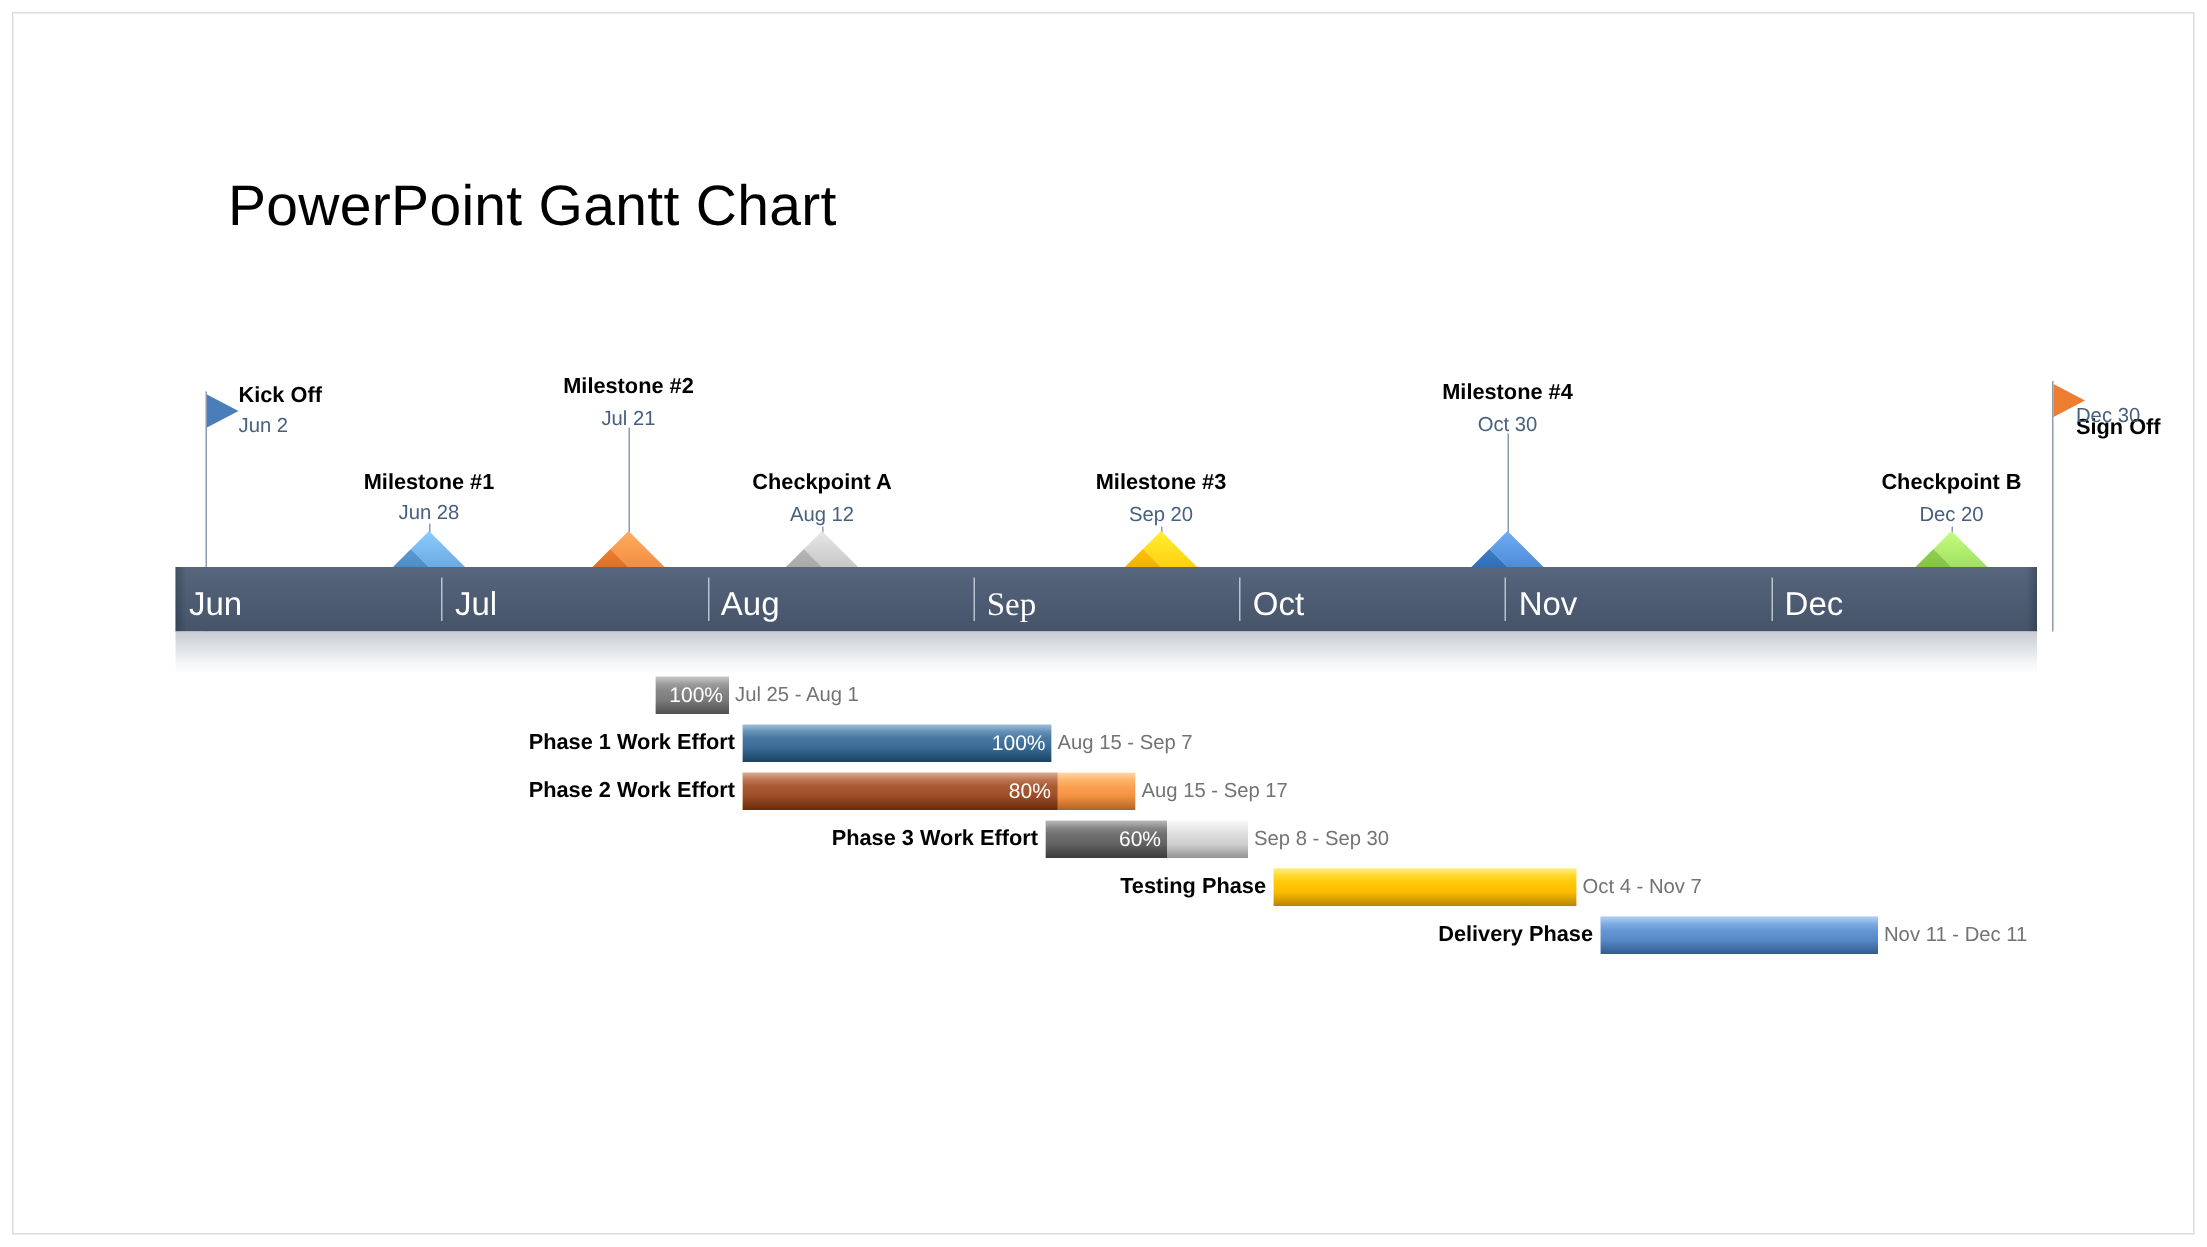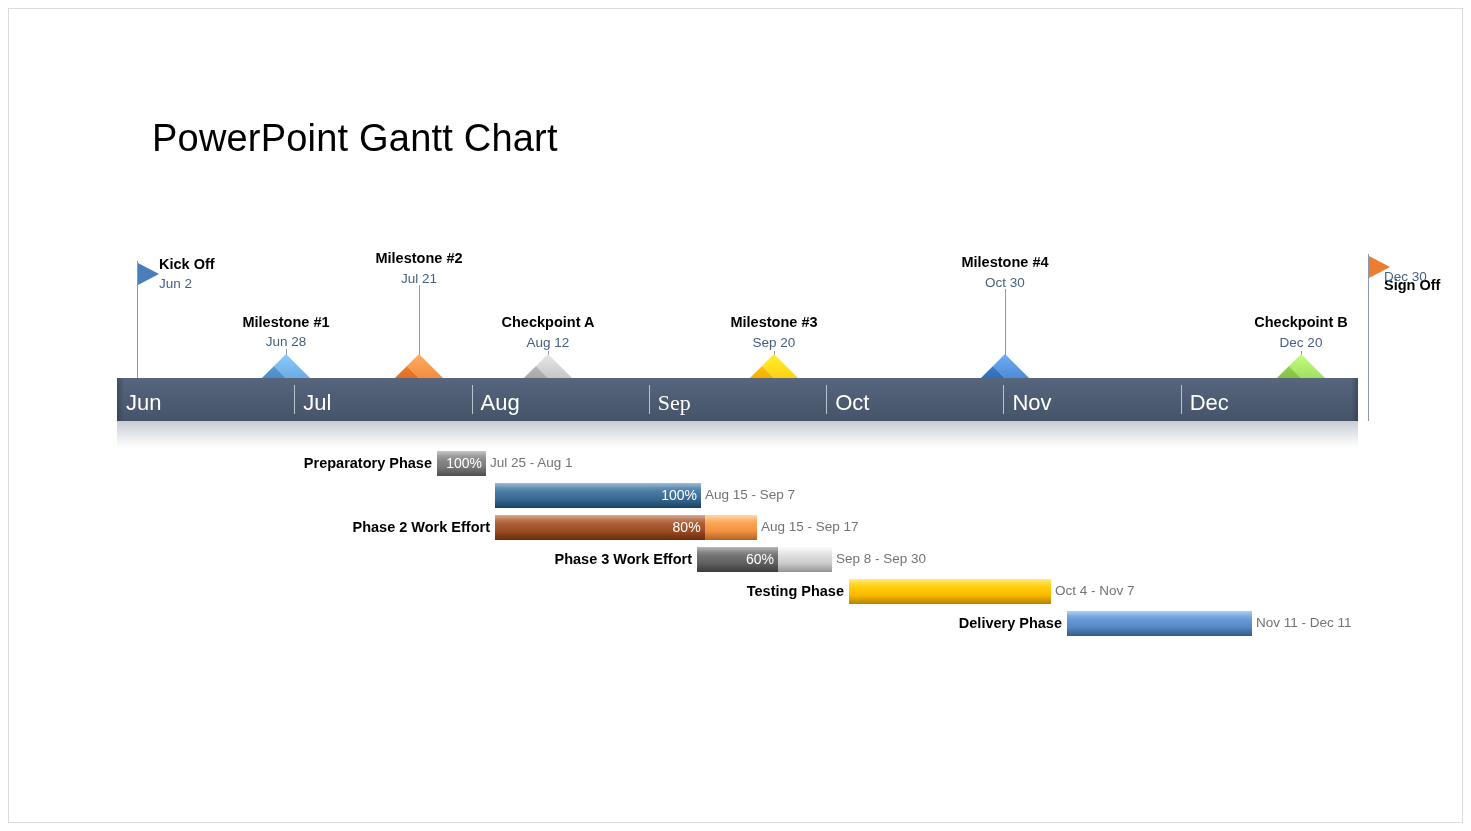--- a/index.html
+++ b/index.html
@@ -291,30 +291,30 @@
       </div>
       <div class="month" style="left: 1063.71px; width: 177.286px;">
         <div class="divider"></div>
         <div class="mlabel">Dec</div>
       </div>
     </div>
   <div id="axis-under"></div>
 
   <div id="tasks-layer">
       <div class="task-row" style="top: 441px;">
-        <div class="task-label" style="left: 0px; width: 423px;">Preparatory Phase</div>
         <div class="task-bar" style="left: 428px; width: 49px; top: 1px;">
           <div class="track" style="background: linear-gradient(rgb(225, 225, 225) 0%, rgb(191, 191, 191) 55%, rgb(165, 165, 165) 100%);"></div>
           <div class="fill" style="width: 100%; background: linear-gradient(rgb(157, 157, 157) 0%, rgb(127, 127, 127) 55%, rgb(99, 99, 99) 100%);"></div>
           <div class="bevel"></div>
           <div class="pct" style="left: 0px; width: 100%; text-align: right; box-sizing: border-box; padding-right: 4px;">100%</div>
         </div>
         <div class="task-dates" style="left: 481px;">Jul 25 - Aug 1</div>
       </div>
       <div class="task-row" style="top: 473px;">
+        <div class="task-label" style="left: 0px; width: 481px;">Phase 1 Work Effort</div>
         <div class="task-bar" style="left: 486px; width: 206px; top: 1px;">
           <div class="track" style="background: linear-gradient(rgb(176, 214, 246) 0%, rgb(142, 180, 212) 55%, rgb(116, 154, 186) 100%);"></div>
           <div class="fill" style="width: 100%; background: linear-gradient(rgb(91, 141, 183) 0%, rgb(61, 111, 153) 55%, rgb(33, 83, 125) 100%);"></div>
           <div class="bevel"></div>
           <div class="pct" style="left: 0px; width: 100%; text-align: right; box-sizing: border-box; padding-right: 4px;">100%</div>
         </div>
         <div class="task-dates" style="left: 696px;">Aug 15 - Sep 7</div>
       </div>
       <div class="task-row" style="top: 505px;">
         <div class="task-label" style="left: 0px; width: 481px;">Phase 2 Work Effort</div>

